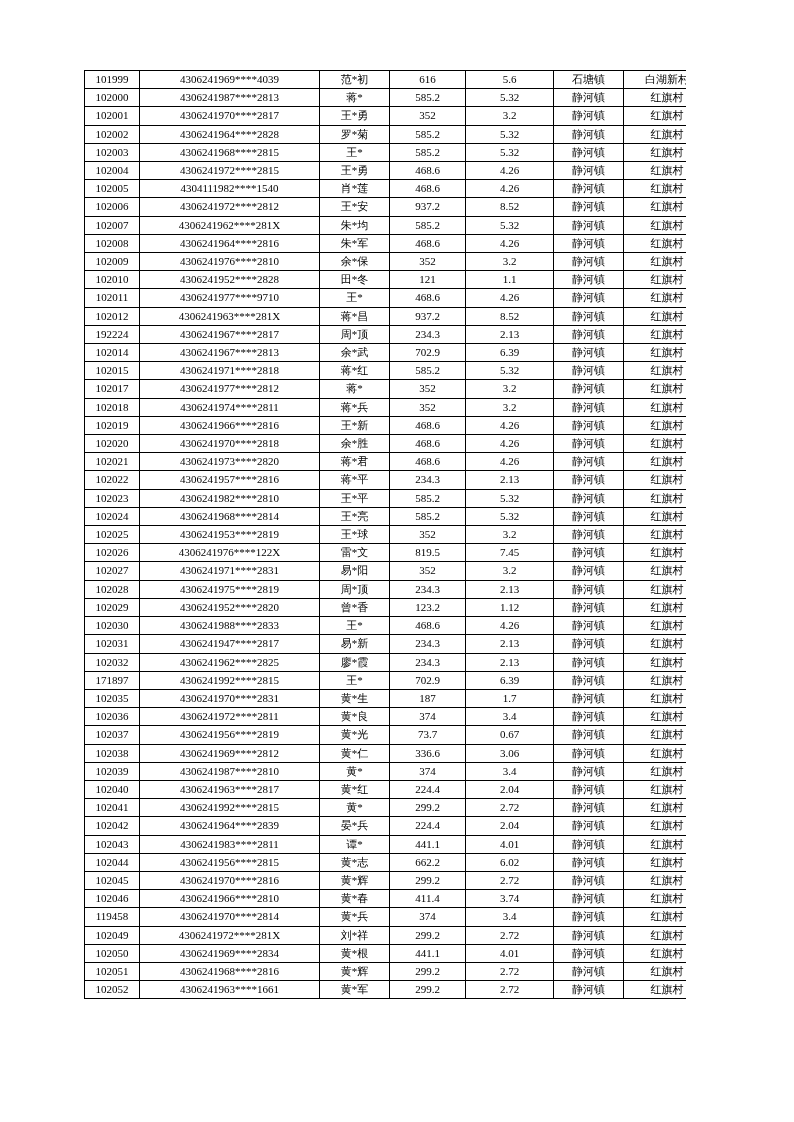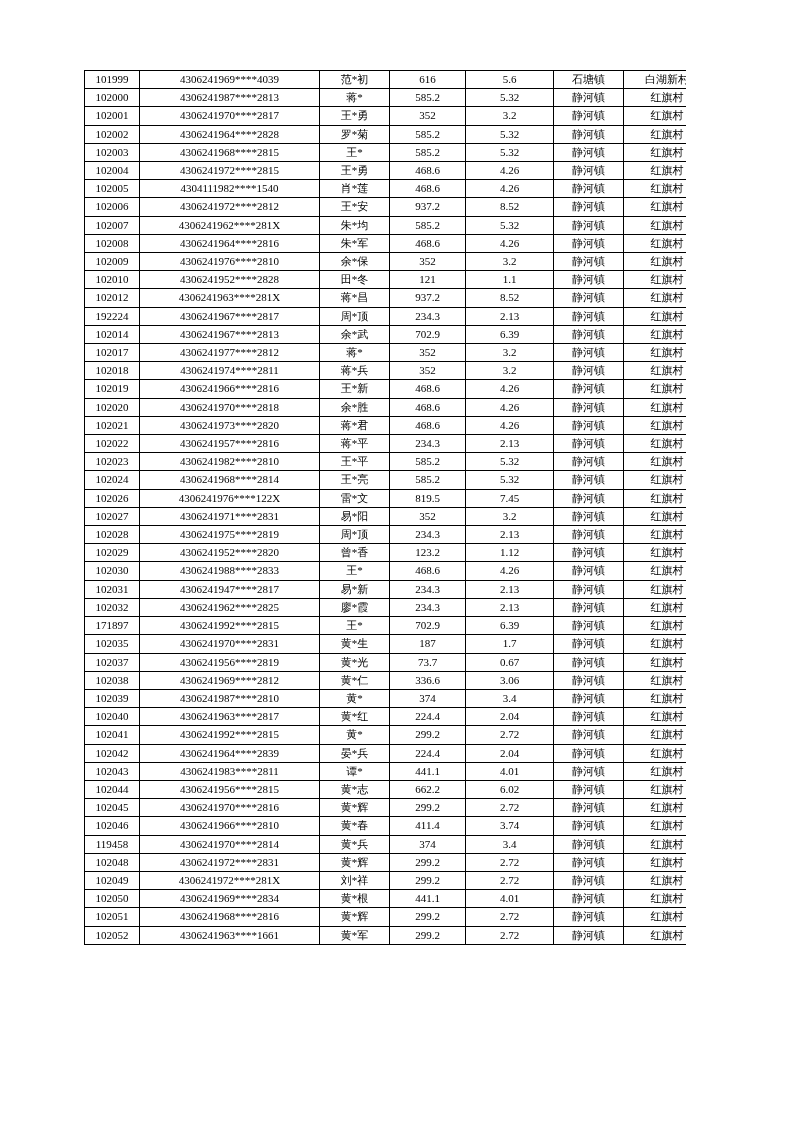--- a/index.html
+++ b/index.html
@@ -160,20 +160,29 @@
         <tr>
           <td>102010</td>
           <td>4306241952****2828</td>
           <td>田*冬</td>
           <td>121</td>
           <td>1.1</td>
           <td>静河镇</td>
           <td>红旗村</td>
         </tr>
         <tr>
+          <td>102011</td>
+          <td>4306241977****9710</td>
+          <td>王*</td>
+          <td>468.6</td>
+          <td>4.26</td>
+          <td>静河镇</td>
+          <td>红旗村</td>
+        </tr>
+        <tr>
           <td>102012</td>
           <td>4306241963****281X</td>
           <td>蒋*昌</td>
           <td>937.2</td>
           <td>8.52</td>
           <td>静河镇</td>
           <td>红旗村</td>
         </tr>
         <tr>
           <td>192224</td>
@@ -187,20 +196,29 @@
         <tr>
           <td>102014</td>
           <td>4306241967****2813</td>
           <td>余*武</td>
           <td>702.9</td>
           <td>6.39</td>
           <td>静河镇</td>
           <td>红旗村</td>
         </tr>
         <tr>
+          <td>102015</td>
+          <td>4306241971****2818</td>
+          <td>蒋*红</td>
+          <td>585.2</td>
+          <td>5.32</td>
+          <td>静河镇</td>
+          <td>红旗村</td>
+        </tr>
+        <tr>
           <td>102017</td>
           <td>4306241977****2812</td>
           <td>蒋*</td>
           <td>352</td>
           <td>3.2</td>
           <td>静河镇</td>
           <td>红旗村</td>
         </tr>
         <tr>
           <td>102018</td>
@@ -259,20 +277,29 @@
         <tr>
           <td>102024</td>
           <td>4306241968****2814</td>
           <td>王*亮</td>
           <td>585.2</td>
           <td>5.32</td>
           <td>静河镇</td>
           <td>红旗村</td>
         </tr>
         <tr>
+          <td>102025</td>
+          <td>4306241953****2819</td>
+          <td>王*球</td>
+          <td>352</td>
+          <td>3.2</td>
+          <td>静河镇</td>
+          <td>红旗村</td>
+        </tr>
+        <tr>
           <td>102026</td>
           <td>4306241976****122X</td>
           <td>雷*文</td>
           <td>819.5</td>
           <td>7.45</td>
           <td>静河镇</td>
           <td>红旗村</td>
         </tr>
         <tr>
           <td>102027</td>
@@ -340,20 +367,29 @@
         <tr>
           <td>102035</td>
           <td>4306241970****2831</td>
           <td>黄*生</td>
           <td>187</td>
           <td>1.7</td>
           <td>静河镇</td>
           <td>红旗村</td>
         </tr>
         <tr>
+          <td>102036</td>
+          <td>4306241972****2811</td>
+          <td>黄*良</td>
+          <td>374</td>
+          <td>3.4</td>
+          <td>静河镇</td>
+          <td>红旗村</td>
+        </tr>
+        <tr>
           <td>102037</td>
           <td>4306241956****2819</td>
           <td>黄*光</td>
           <td>73.7</td>
           <td>0.67</td>
           <td>静河镇</td>
           <td>红旗村</td>
         </tr>
         <tr>
           <td>102038</td>
@@ -439,29 +475,20 @@
         <tr>
           <td>119458</td>
           <td>4306241970****2814</td>
           <td>黄*兵</td>
           <td>374</td>
           <td>3.4</td>
           <td>静河镇</td>
           <td>红旗村</td>
         </tr>
         <tr>
-          <td>102048</td>
-          <td>4306241972****2831</td>
-          <td>黄*辉</td>
-          <td>299.2</td>
-          <td>2.72</td>
-          <td>静河镇</td>
-          <td>红旗村</td>
-        </tr>
-        <tr>
           <td>102049</td>
           <td>4306241972****281X</td>
           <td>刘*祥</td>
           <td>299.2</td>
           <td>2.72</td>
           <td>静河镇</td>
           <td>红旗村</td>
         </tr>
         <tr>
           <td>102050</td>

